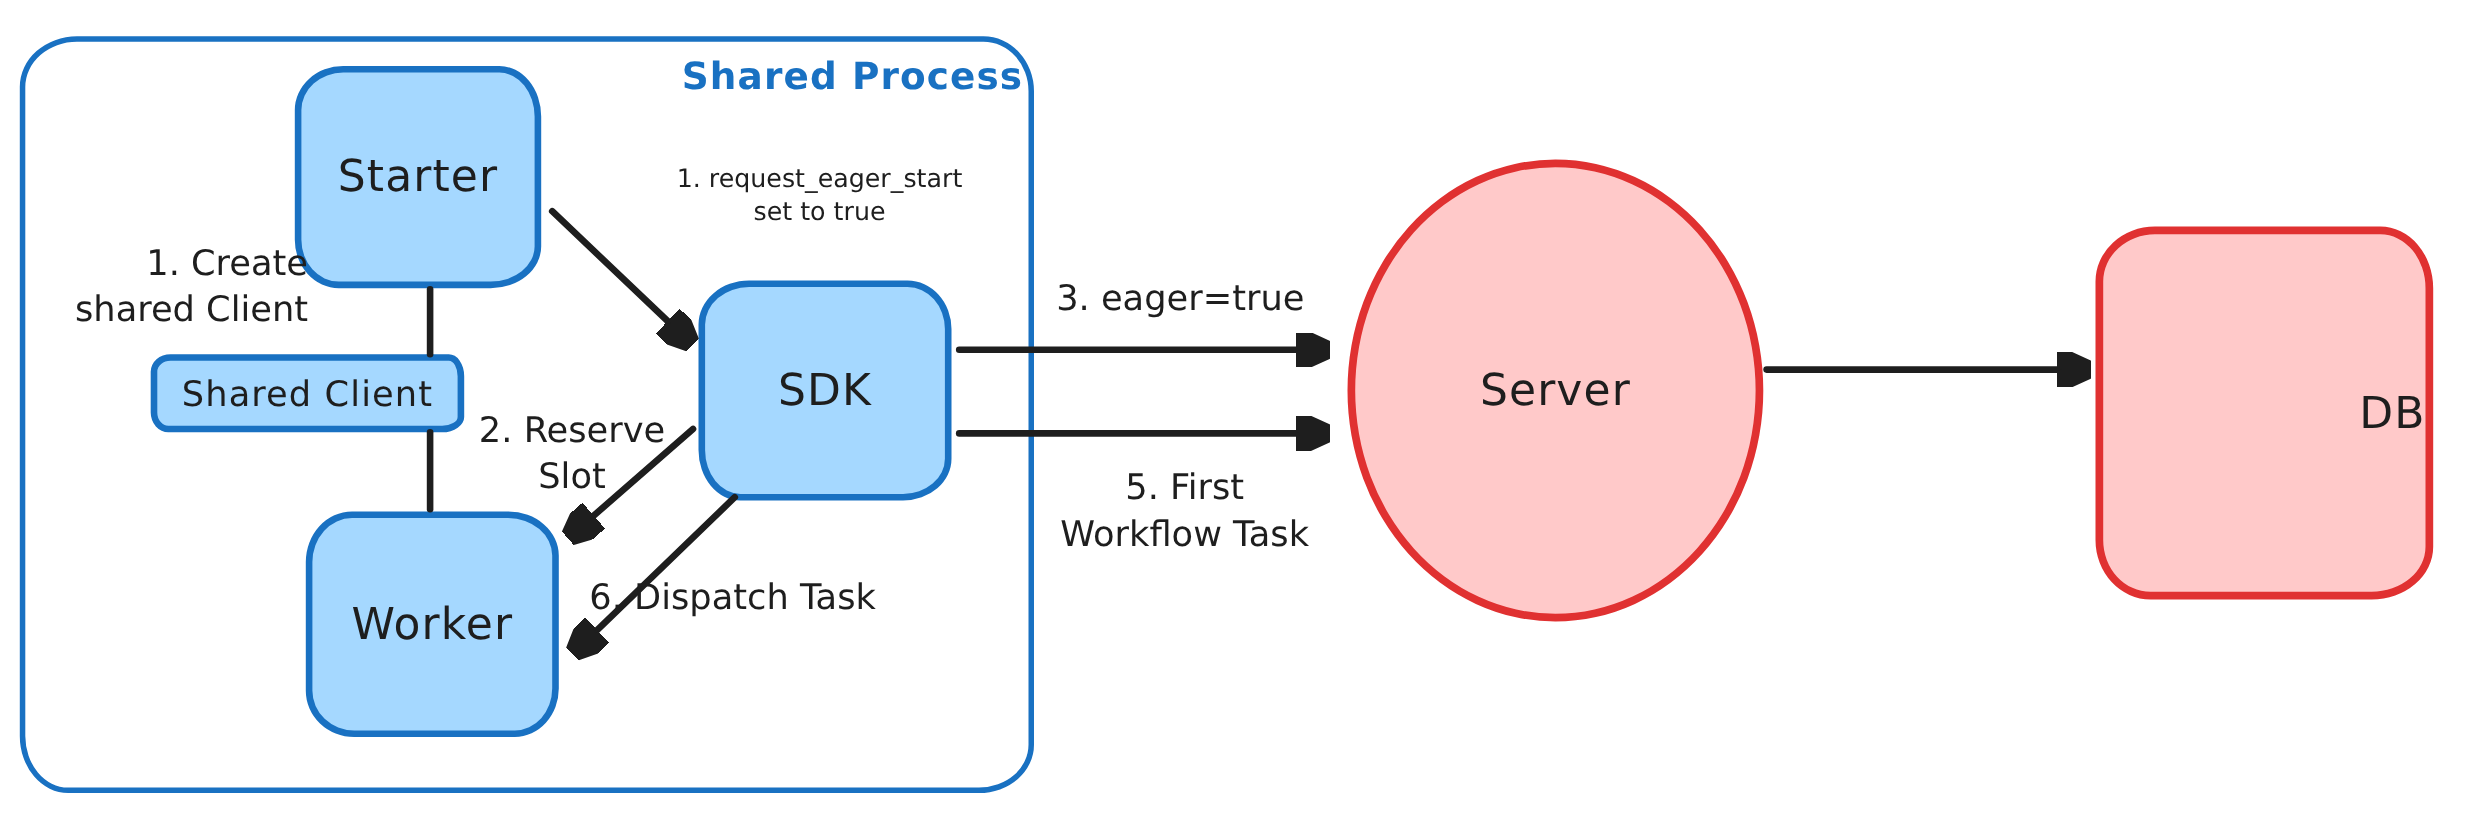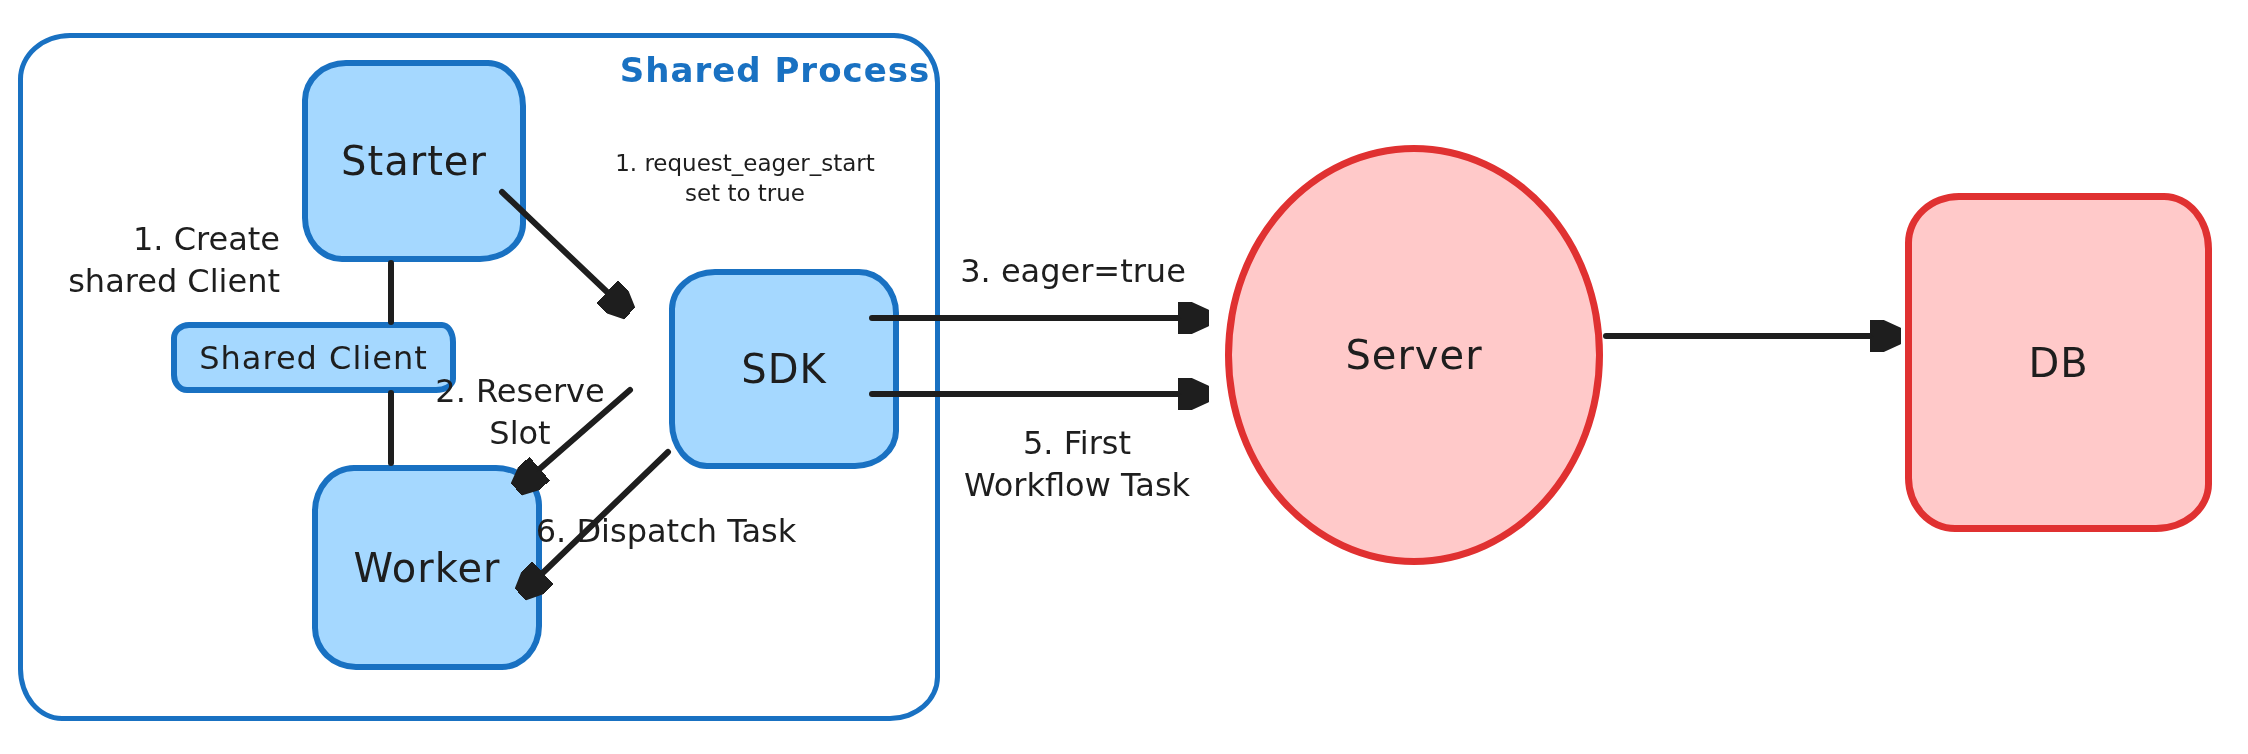--- a/index.html
+++ b/index.html
@@ -48,55 +48,54 @@
     align-items:center;
     justify-content:center;
     font-size:40px;
     font-weight:500;
     letter-spacing:1px;
     color:var(--ink);
   }
   .node.blue{
     background:var(--blue-fill);
     border:6px solid var(--blue-stroke);
-    margin-left:34px;
   }
   .node.red{
     background:var(--red-fill);
     border:7px solid var(--red-stroke);
   }
   .starter{ left:268px; top:60px;  width:224px; height:202px;
     border-radius:44px 38px 46px 40px / 40px 46px 38px 44px; }
   .shared-client{ left:137px; top:322px; width:285px; height:71px;
     border-width:5px; font-size:32px;
     border-radius:18px 14px 20px 16px / 16px 20px 14px 18px; }
-  .sdk{ left:635px; top:269px; width:230px; height:200px;
+  .sdk{ left:635px; top:255px; width:230px; height:200px;
     border-radius:46px 40px 44px 38px / 40px 44px 38px 46px; }
   .worker{ left:278px; top:465px; width:230px; height:205px;
     border-radius:42px 46px 40px 44px / 46px 40px 44px 42px; }
   .server{ left:1225px; top:145px; width:378px; height:420px;
     border-radius:50%; }
-  .db{ left:1905px; top:193px; width:307px; height:339px;
-    border-radius:54px 48px 56px 50px / 50px 56px 48px 54px; }
+  .db{ left:1905px; top:206px; width:307px; height:339px;
+    border-radius:54px 48px 56px 50px / 50px 56px 48px 54px;justify-content:flex-end; }
   
   .note{
     position:absolute;
     text-align:center;
     font-size:32px;
     font-weight:500;
     line-height:1.32;
     color:var(--ink);
     white-space:nowrap;
   }
   .note-create{ left:30px;  top:218px; width:250px;text-align:right; }
   .note-request{ left:540px; top:148px; width:410px; font-size:23px; }
   .note-reserve{ left:420px; top:370px; width:200px; }
   .note-eager{ left:948px; top:250px; width:250px; }
   .note-first{ left:948px; top:422px; width:258px; }
-  .note-dispatch{ left:535px; top:510px; width:262px; }
+  .note-dispatch{ left:535px; top:522px; width:262px; }
   .note-start{ left:1600px; top:234px; width:292px; }
   
   svg.arrows{
     position:absolute;
     left:0; top:0;
     width:2248px; height:754px;
     pointer-events:none;
   }
   svg.arrows path, svg.arrows line{
     stroke:var(--ink);

